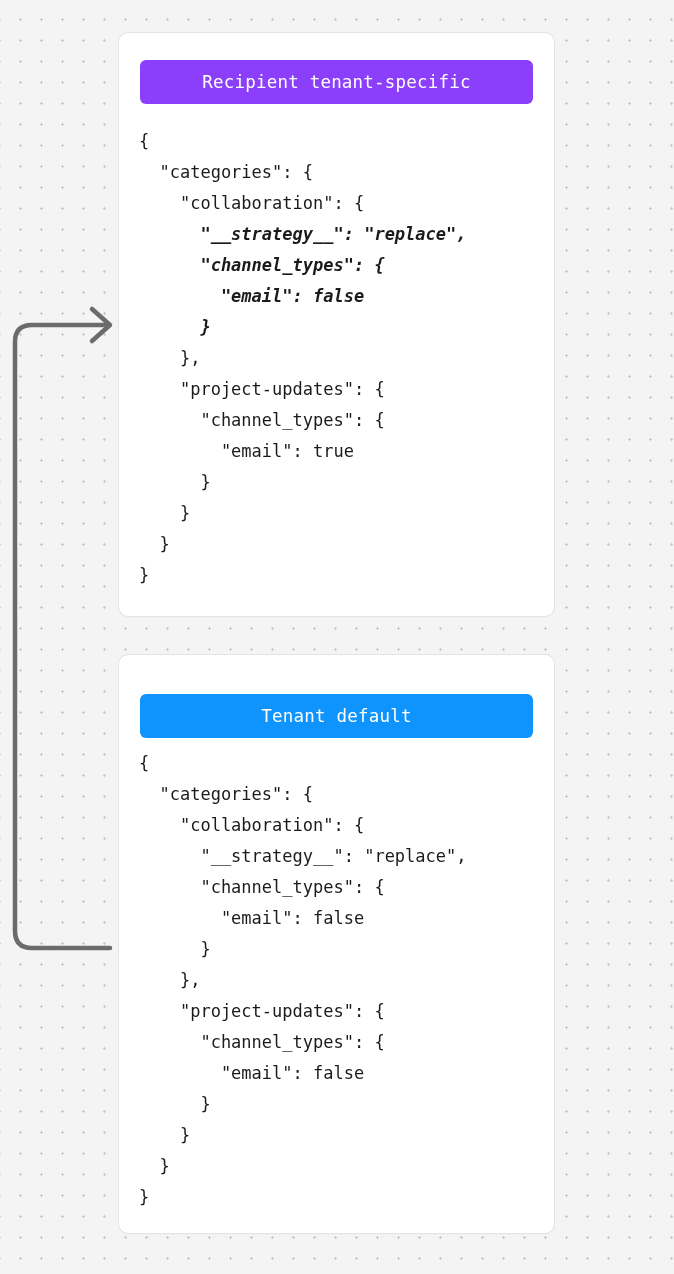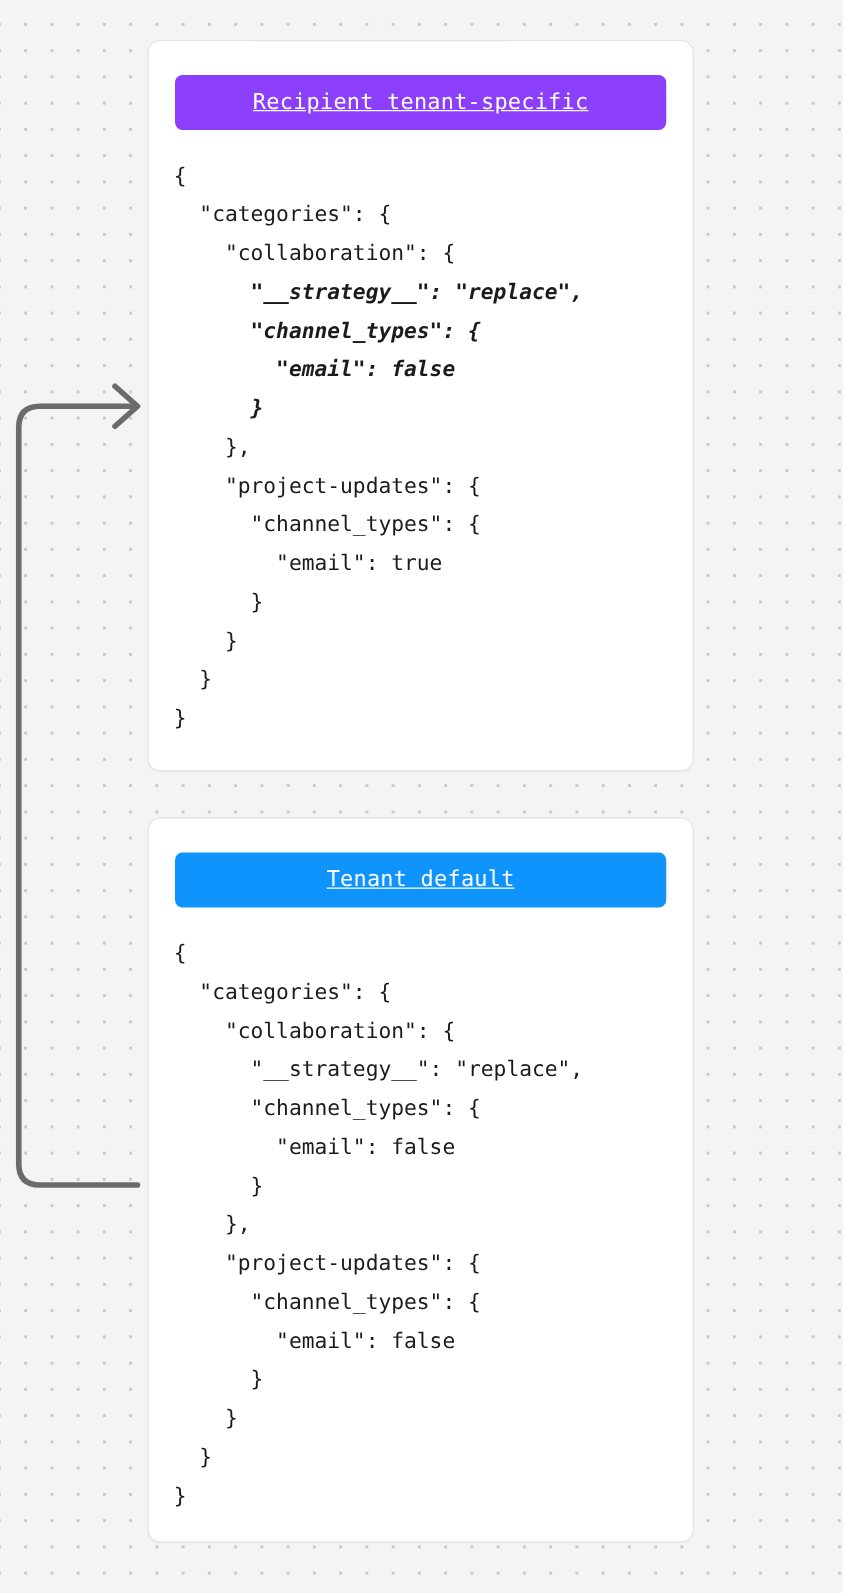--- a/index.html
+++ b/index.html
@@ -61,24 +61,23 @@
     width: 393px;
     height: 44px;
     border-radius: 6px;
     display: flex;
     align-items: center;
     justify-content: center;
     color: #ffffff;
     font-size: 17.5px;
     letter-spacing: 0.2px;
     font-family: "DejaVu Sans Mono", "Liberation Mono", monospace;
-    text-decoration: underline;
   }
   .card-header.accent-purple { background: #8b3ffb; }
-  .card-header.accent-blue   { background: #0f93fd; }
+  .card-header.accent-blue   { background: #0f93fd; margin-top: 12px; }
 
   .code-block {
     position: absolute;
     left: 20px;
     top: 93px;
     right: 10px;
     margin: 0;
     color: #1b1b1b;
     font-family: "DejaVu Sans Mono", "Liberation Mono", monospace;
     font-size: 17px;

